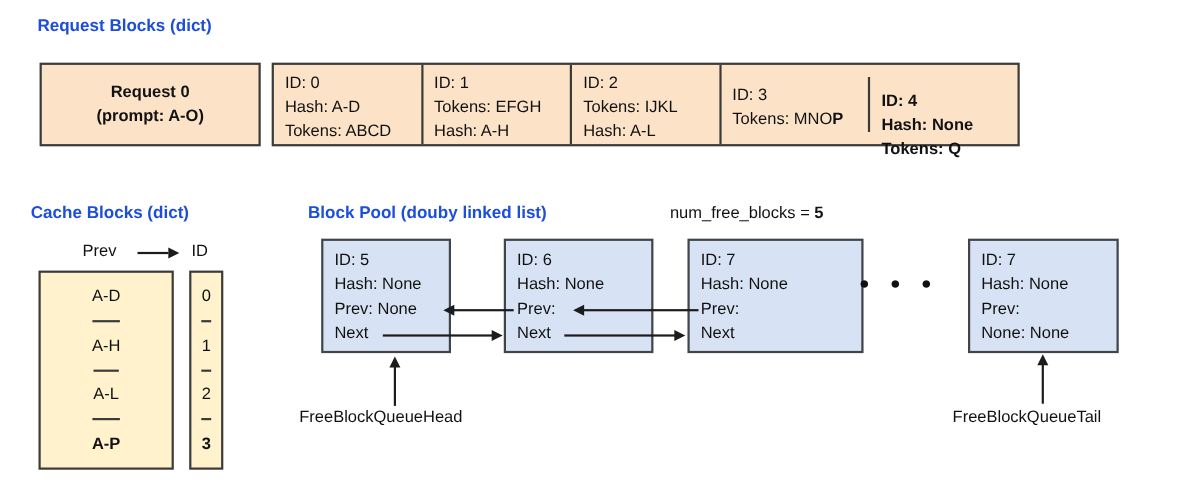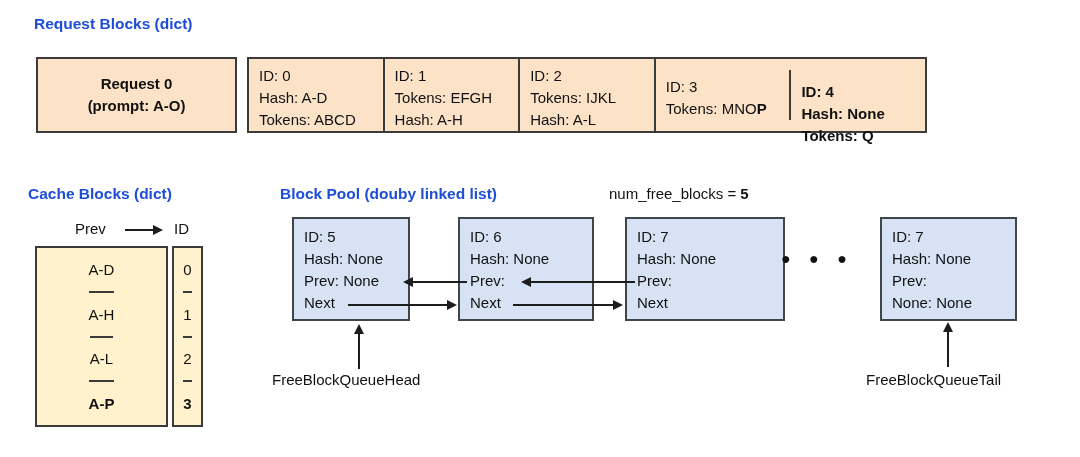--- a/index.html
+++ b/index.html
@@ -87,21 +87,21 @@
     </div>
   </div>
 
   <div class="abs heading" style="left:28px; top:185px;">Cache Blocks (dict)</div>
 
   <div class="abs label" style="left:75px; top:220px;">Prev</div>
   <div class="hline" style="left:125px; top:229px; width:28px;"></div>
   <div class="tri-right" style="left:153px; top:225px;"></div>
   <div class="abs label" style="left:174px; top:220px;">ID</div>
 
-  <div class="abs box yellow cache-col" style="left:35px; top:246px; width:133px; height:181px;">
+  <div class="abs box yellow cache-col" style="left:35px; top:246px; width:123px; height:181px;">
     <div class="cache-cell">A-D</div>
     <div class="cache-cell">A-H</div>
     <div class="cache-cell">A-L</div>
     <div class="cache-cell emph">A-P</div>
   </div>
 
   <div class="abs box yellow cache-col" style="left:172px; top:246px; width:31px; height:181px;">
     <div class="cache-cell">0</div>
     <div class="cache-cell">1</div>
     <div class="cache-cell">2</div>

